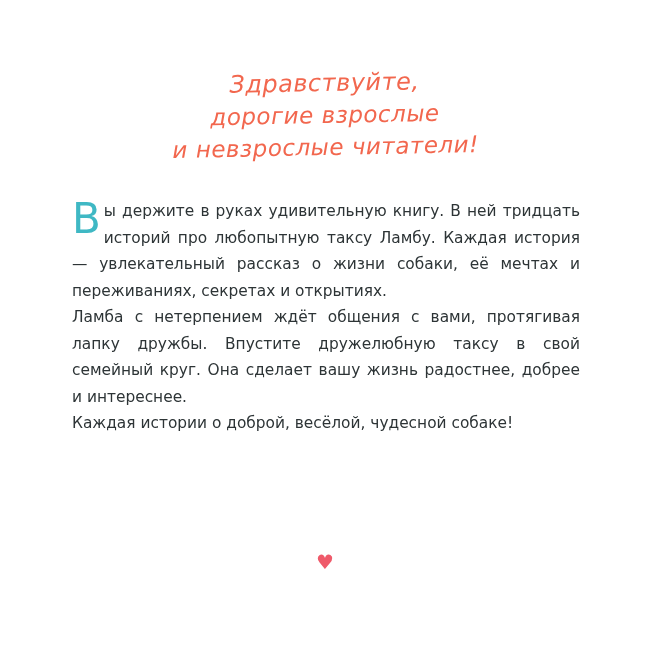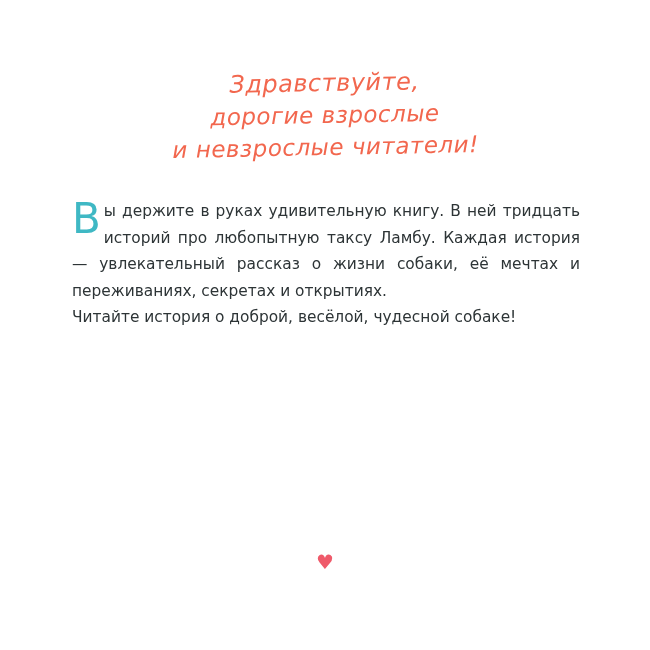--- a/index.html
+++ b/index.html
@@ -91,18 +91,19 @@
 <div class="page">
 
   <div class="heading">
     <span class="line line-1">Здравствуйте,</span>
     <span class="line line-2">дорогие взрослые</span>
     <span class="line line-3">и невзрослые читатели!</span>
   </div>
 
   <div class="body-text">
     <p class="para-1 dropcap-wrap"><span class="dropcap">В</span><span>ы держите в руках удивительную книгу. В ней тридцать историй про любопытную таксу Ламбу. Каждая история — увлекательный рассказ о жизни собаки, её мечтах и переживаниях, секретах и открытиях.</span></p>
-    <p class="para-3">Читайте история о доброй, весёлой, чудесной собаке!</p>
+    <p class="para-2">Ламба с нетерпением ждёт общения с вами, протягивая лапку дружбы. Впустите дружелюбную таксу в свой семейный круг. Она сделает вашу жизнь радостнее, добрее и интереснее.</p>
+    <p class="para-3">Каждая истории о доброй, весёлой, чудесной собаке!</p>
   </div>
 
   <div class="heart">♥</div>
 
 </div>
 
 </body></html>

